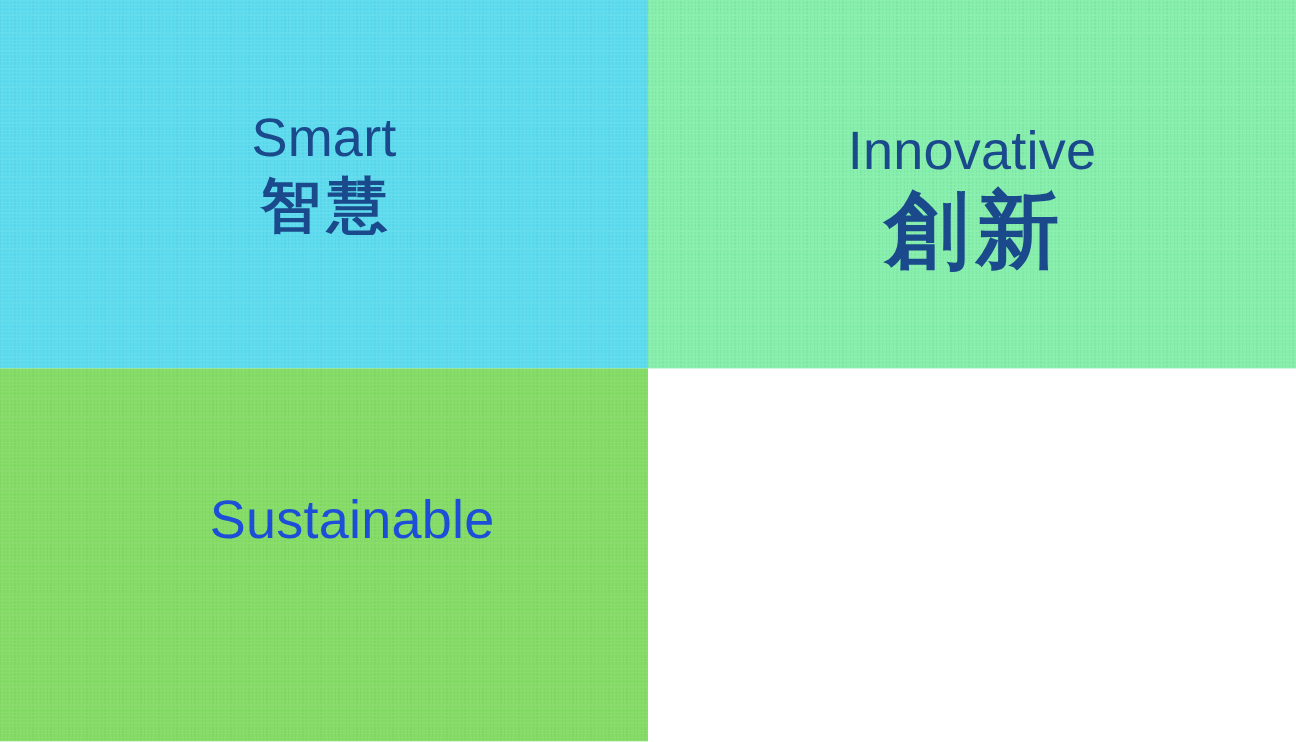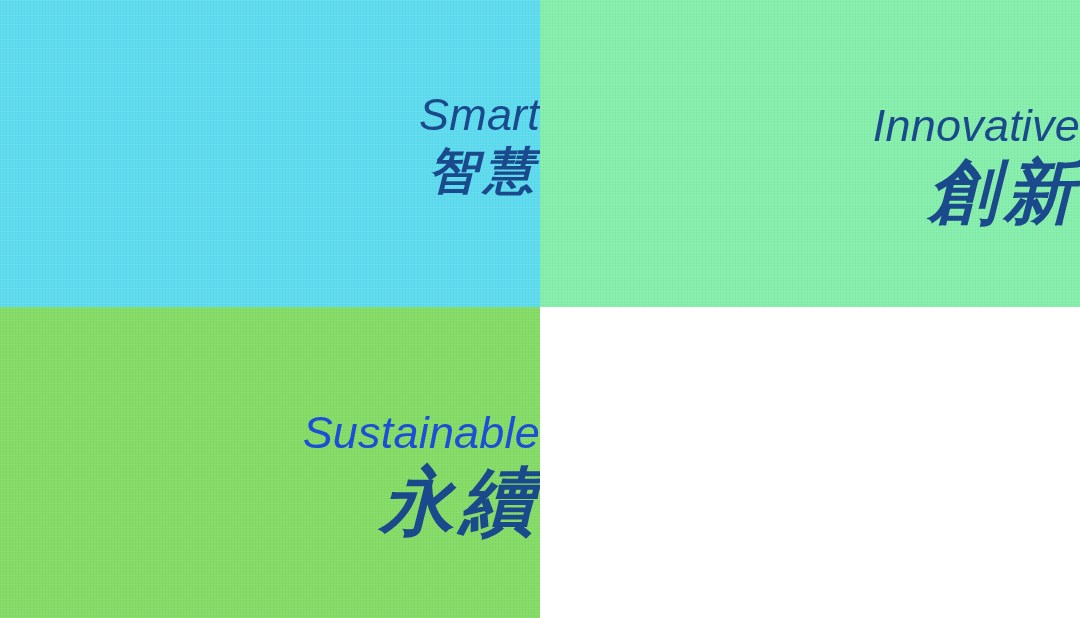--- a/index.html
+++ b/index.html
@@ -42,22 +42,21 @@
       repeating-linear-gradient(0deg, rgba(255,255,255,0.75) 0px, rgba(255,255,255,0.75) 1px, rgba(0,0,0,0) 1px, rgba(0,0,0,0) 3px),
       repeating-linear-gradient(90deg, rgba(0,0,0,0.6) 0px, rgba(0,0,0,0.6) 1px, rgba(0,0,0,0) 1px, rgba(0,0,0,0) 3px);
   }
 
   .quad-inner {
     position: relative;
     z-index: 2;
     width: 100%;
     display: flex;
     flex-direction: column;
-    align-items: flex-end;
-    font-style: italic;
+    align-items: center;
   }
 
   .label-en {
     font-family: "Liberation Sans", "DejaVu Sans", sans-serif;
     font-size: 45px;
     font-weight: 400;
     line-height: 1.0;
     letter-spacing: 0.2px;
     white-space: nowrap;
   }
@@ -99,17 +98,16 @@
   <section class="quad" id="quad-innovative" style="background: #86efac; padding-top: 103px;">
     <div class="quad-inner">
       <div class="label-en" style="color: rgb(26, 74, 140); font-size: 45px;">Innovative</div>
       <div class="label-zh" style="color: rgb(26, 74, 140); font-size: 70px;">創新</div>
     </div>
   </section>
 
   <section class="quad" id="quad-sustainable" style="background: rgb(133, 220, 103); padding-top: 103px;">
     <div class="quad-inner">
       <div class="label-en" style="color: #1d4ed8; font-size: 45px; margin-left: 47px;">Sustainable</div>
-      <div class="label-zh" style="color: rgb(26, 74, 140); font-size: 74px;">永續</div>
     </div>
   </section>
 
 </div>
 
 </body></html>

